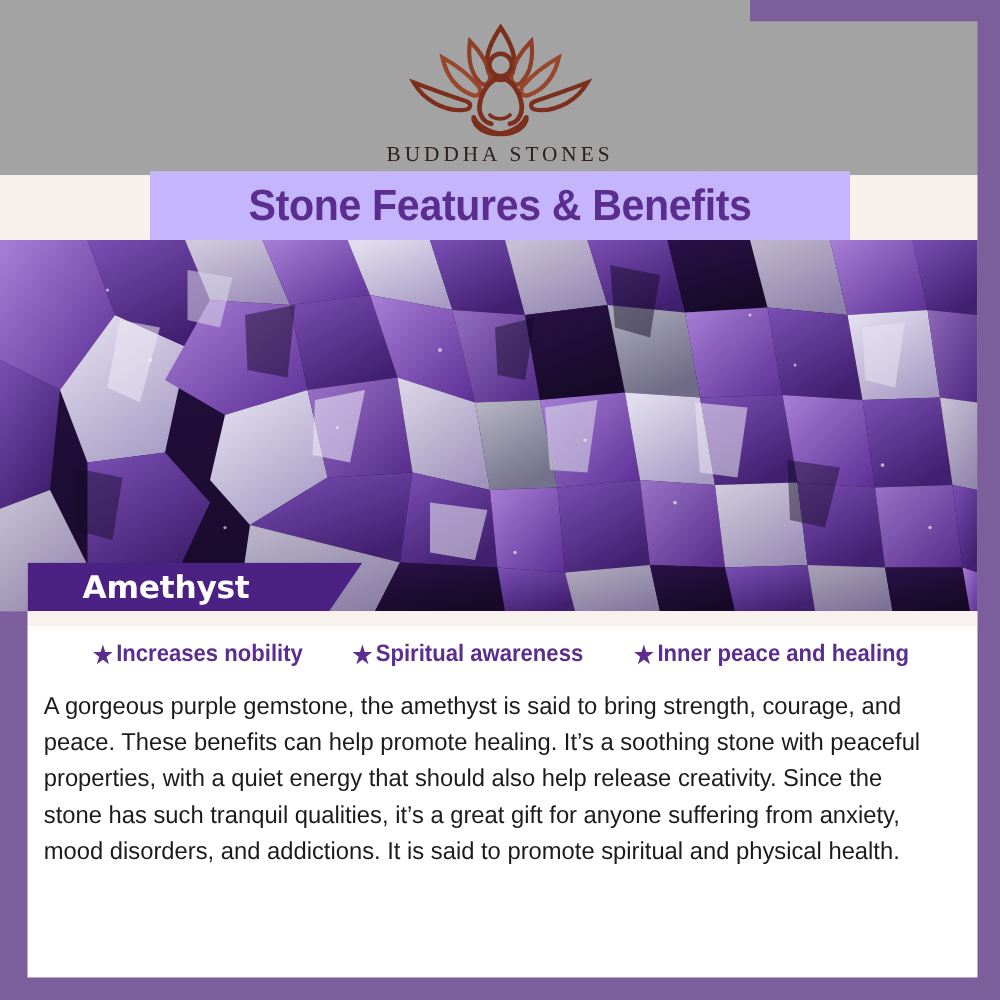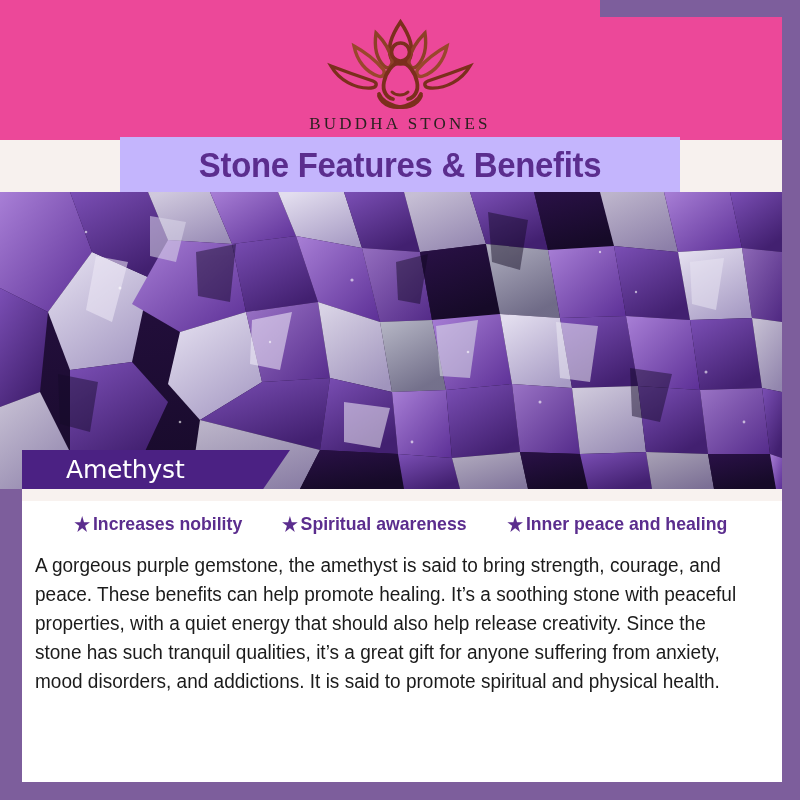--- a/index.html
+++ b/index.html
@@ -49,21 +49,21 @@
     background: #7d5e9c;
     z-index: 40;
   }
 
   
   .header {
     position: absolute;
     top: 0; left: 0;
     width: 800px;
     height: 140px;
-    background: #ec4899;
+    background: #a3a3a3;
     z-index: 10;
   }
   .logo-wrap {
     position: absolute;
     top: 14px; left: 0;
     width: 800px;
     text-align: center;
   }
   .logo-mark {
     display: block;
@@ -123,21 +123,21 @@
     height: 39px;
     background: #4b2183;
     z-index: 20;
     clip-path: polygon(0 0, 100% 0, 90% 100%, 0 100%);
     display: flex;
     align-items: center;
   }
   .stone-banner-label {
     color: #ffffff;
     font-size: 25px;
-    font-weight: normal;
+    font-weight: bold;
     padding-left: 44px;
     letter-spacing: -0.2px;
     font-family: "DejaVu Sans", sans-serif;
   }
 
   
   .content {
     position: absolute;
     left: 22px;
     top: 489px;

